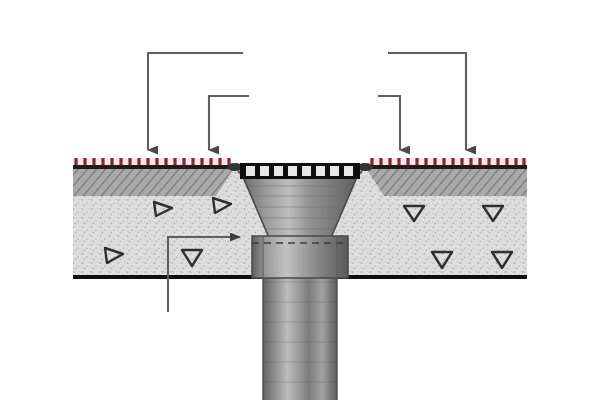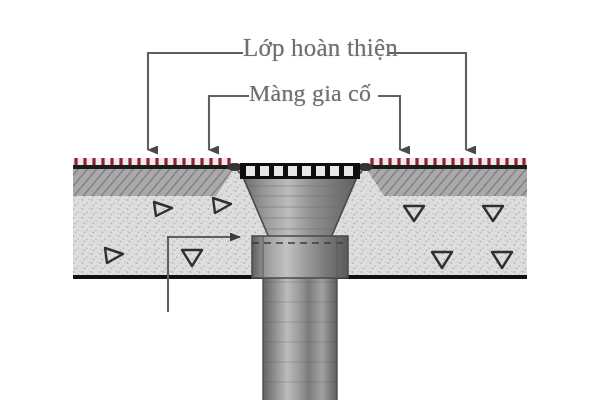--- a/index.html
+++ b/index.html
@@ -222,18 +222,16 @@
       <path d="M388,53 L466,53 L466,150" marker-end="url(#arrowDown)"></path>
 
       <path d="M249,96 L209,96 L209,150" marker-end="url(#arrowDown)"></path>
 
       <path d="M378,96 L400,96 L400,150" marker-end="url(#arrowDown)"></path>
 
       <path d="M168,312 L168,237 L240,237" marker-end="url(#arrowRight)"></path>
     </g>
   </svg>
 
-  <div class="lbl" id="lbl-finish">Lớp hoàn thiện</div>
-
-  <div class="lbl" id="lbl-membrane">Màng gia cố</div>
+
 
 
 </div>
 
 </body></html>

